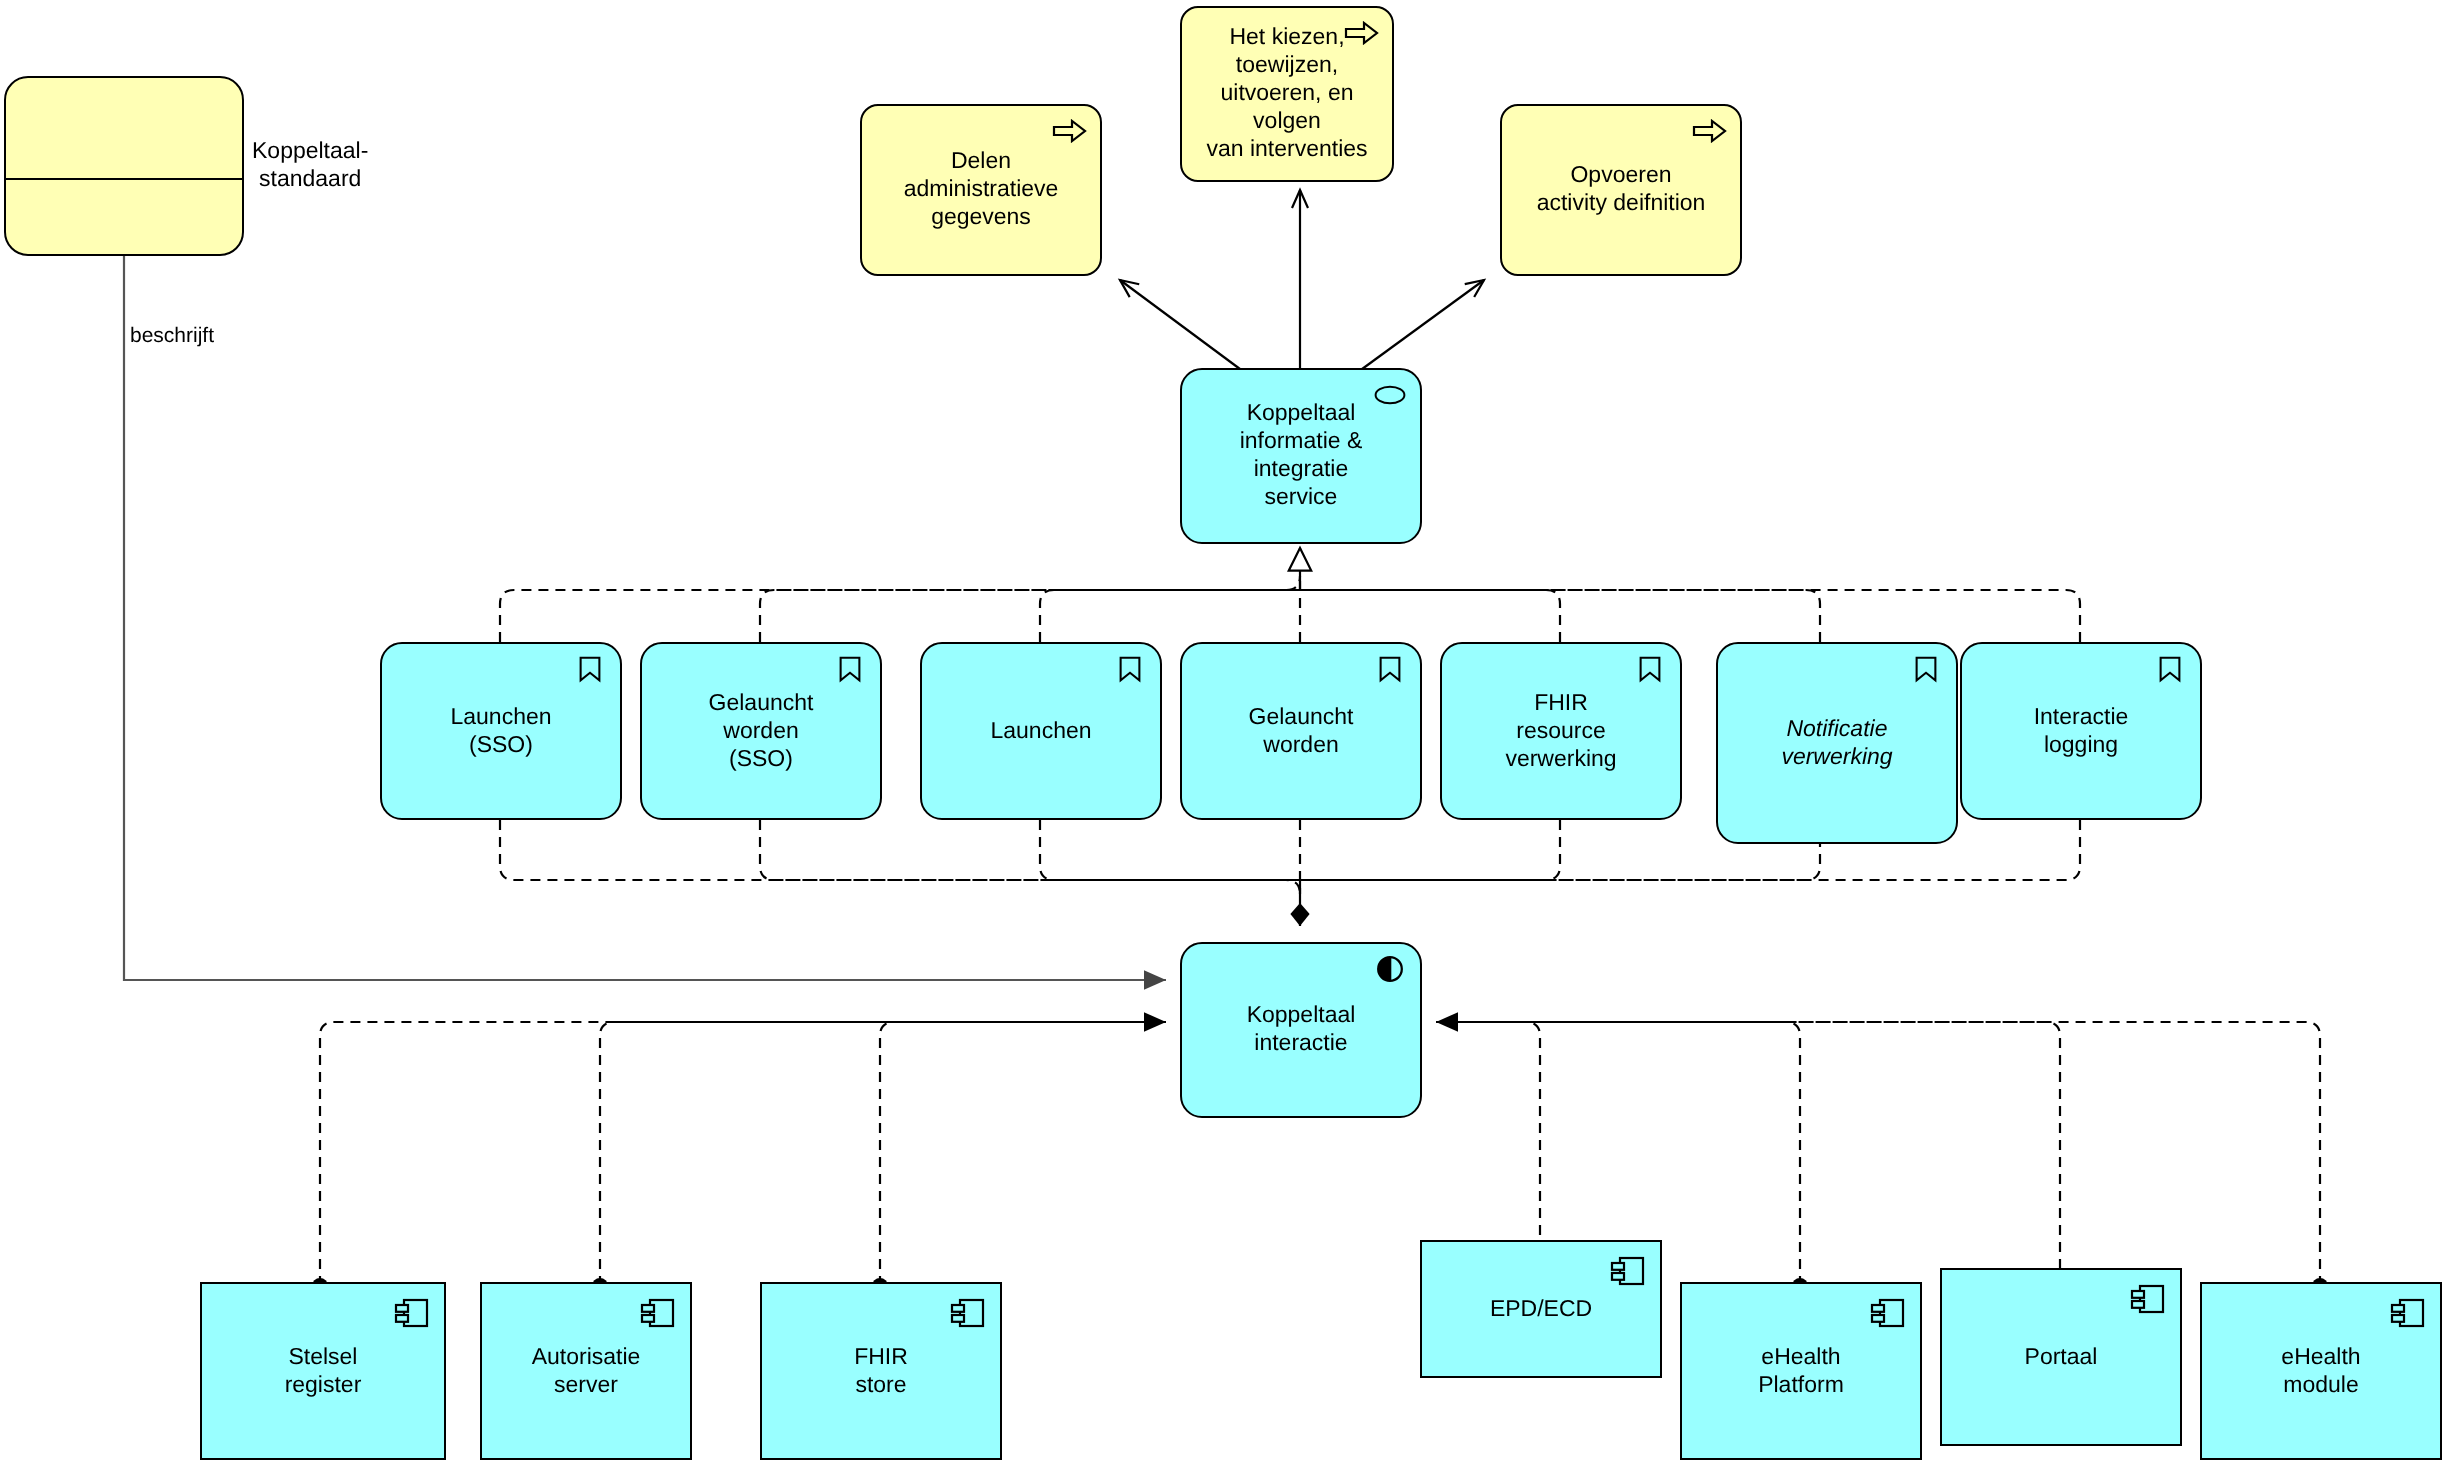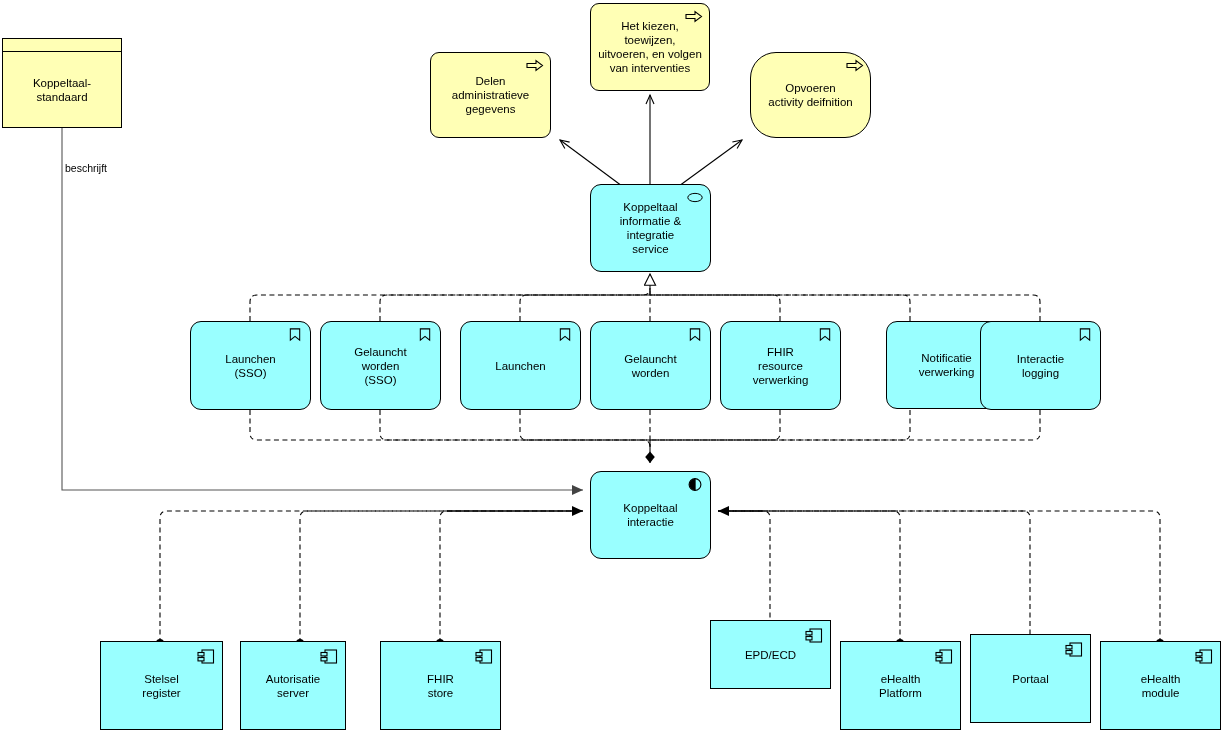--- a/index.html
+++ b/index.html
@@ -64,23 +64,23 @@
     border-radius: 11px;
   }
   
   .app-component {
     background: #99ffff;
     border-radius: 0;
   }
   
   .deliverable {
     background: #ffffb5;
-    border-radius: 0;
-    flex-direction: column;
-    justify-content: flex-end;
+    border-radius: 12px;
+    flex-direction: row;
+    justify-content: space-between;
   }
   .deliverable .topbar {
     width: 100%;
     height: 13px;
     border-bottom: 1px solid #000000;
     box-sizing: border-box;
     flex: 0 0 auto;
   }
   .deliverable .body {
     flex: 1 1 auto;
@@ -189,30 +189,30 @@
 
   <div class="node process" style="left:430px; top:52px; width:121px; height:86px;">
     <svg class="ico" viewBox="0 0 18 13">
       <path d="M1,4.5 L10,4.5 L10,1.5 L16.5,6.5 L10,11.5 L10,8.5 L1,8.5 Z" fill="none" stroke="#000" stroke-width="1.1"></path>
     </svg>
     <span class="label">Delen
 administratieve
 gegevens</span>
   </div>
 
-  <div class="node process" style="left:590px; top:3px; width:120px; height:88px;">
+  <div class="node process" style="left:590px; top:3px; width:107px; height:88px;">
     <svg class="ico" viewBox="0 0 18 13">
       <path d="M1,4.5 L10,4.5 L10,1.5 L16.5,6.5 L10,11.5 L10,8.5 L1,8.5 Z" fill="none" stroke="#000" stroke-width="1.1"></path>
     </svg>
     <span class="label">Het kiezen, toewijzen,
 uitvoeren, en volgen
 van interventies</span>
   </div>
 
-  <div class="node process" style="left:750px; top:52px; width:121px; height:86px;border-radius:26px;">
+  <div class="node process" style="left:750px; top:52px; width:121px; height:86px;">
     <svg class="ico" viewBox="0 0 18 13">
       <path d="M1,4.5 L10,4.5 L10,1.5 L16.5,6.5 L10,11.5 L10,8.5 L1,8.5 Z" fill="none" stroke="#000" stroke-width="1.1"></path>
     </svg>
     <span class="label">Opvoeren
 activity deifnition</span>
   </div>
 
   <div class="node app-service" style="left:590px; top:184px; width:121px; height:88px;">
     <svg class="ico" viewBox="0 0 20 13">
       <ellipse cx="10" cy="6.5" rx="8" ry="4.6" fill="none" stroke="#000" stroke-width="1.1"></ellipse>
@@ -252,21 +252,21 @@
 worden</span>
   </div>
   <div class="node app-function" style="left:720px; top:321px; width:121px; height:89px;">
     <svg class="ico" viewBox="0 0 16 16">
       <path d="M3,2 L13,2 L13,14 L8,10 L3,14 Z" fill="none" stroke="#000" stroke-width="1.1"></path>
     </svg>
     <span class="label">FHIR
 resource
 verwerking</span>
   </div>
-  <div class="node app-function" style="left:886px; top:321px; width:121px; height:88px;">
+  <div class="node app-function" style="left:858px; top:321px; width:121px; height:101px;font-style:italic;">
     <svg class="ico" viewBox="0 0 16 16">
       <path d="M3,2 L13,2 L13,14 L8,10 L3,14 Z" fill="none" stroke="#000" stroke-width="1.1"></path>
     </svg>
     <span class="label">Notificatie
 verwerking</span>
   </div>
   <div class="node app-function" style="left:980px; top:321px; width:121px; height:89px;">
     <svg class="ico" viewBox="0 0 16 16">
       <path d="M3,2 L13,2 L13,14 L8,10 L3,14 Z" fill="none" stroke="#000" stroke-width="1.1"></path>
     </svg>

